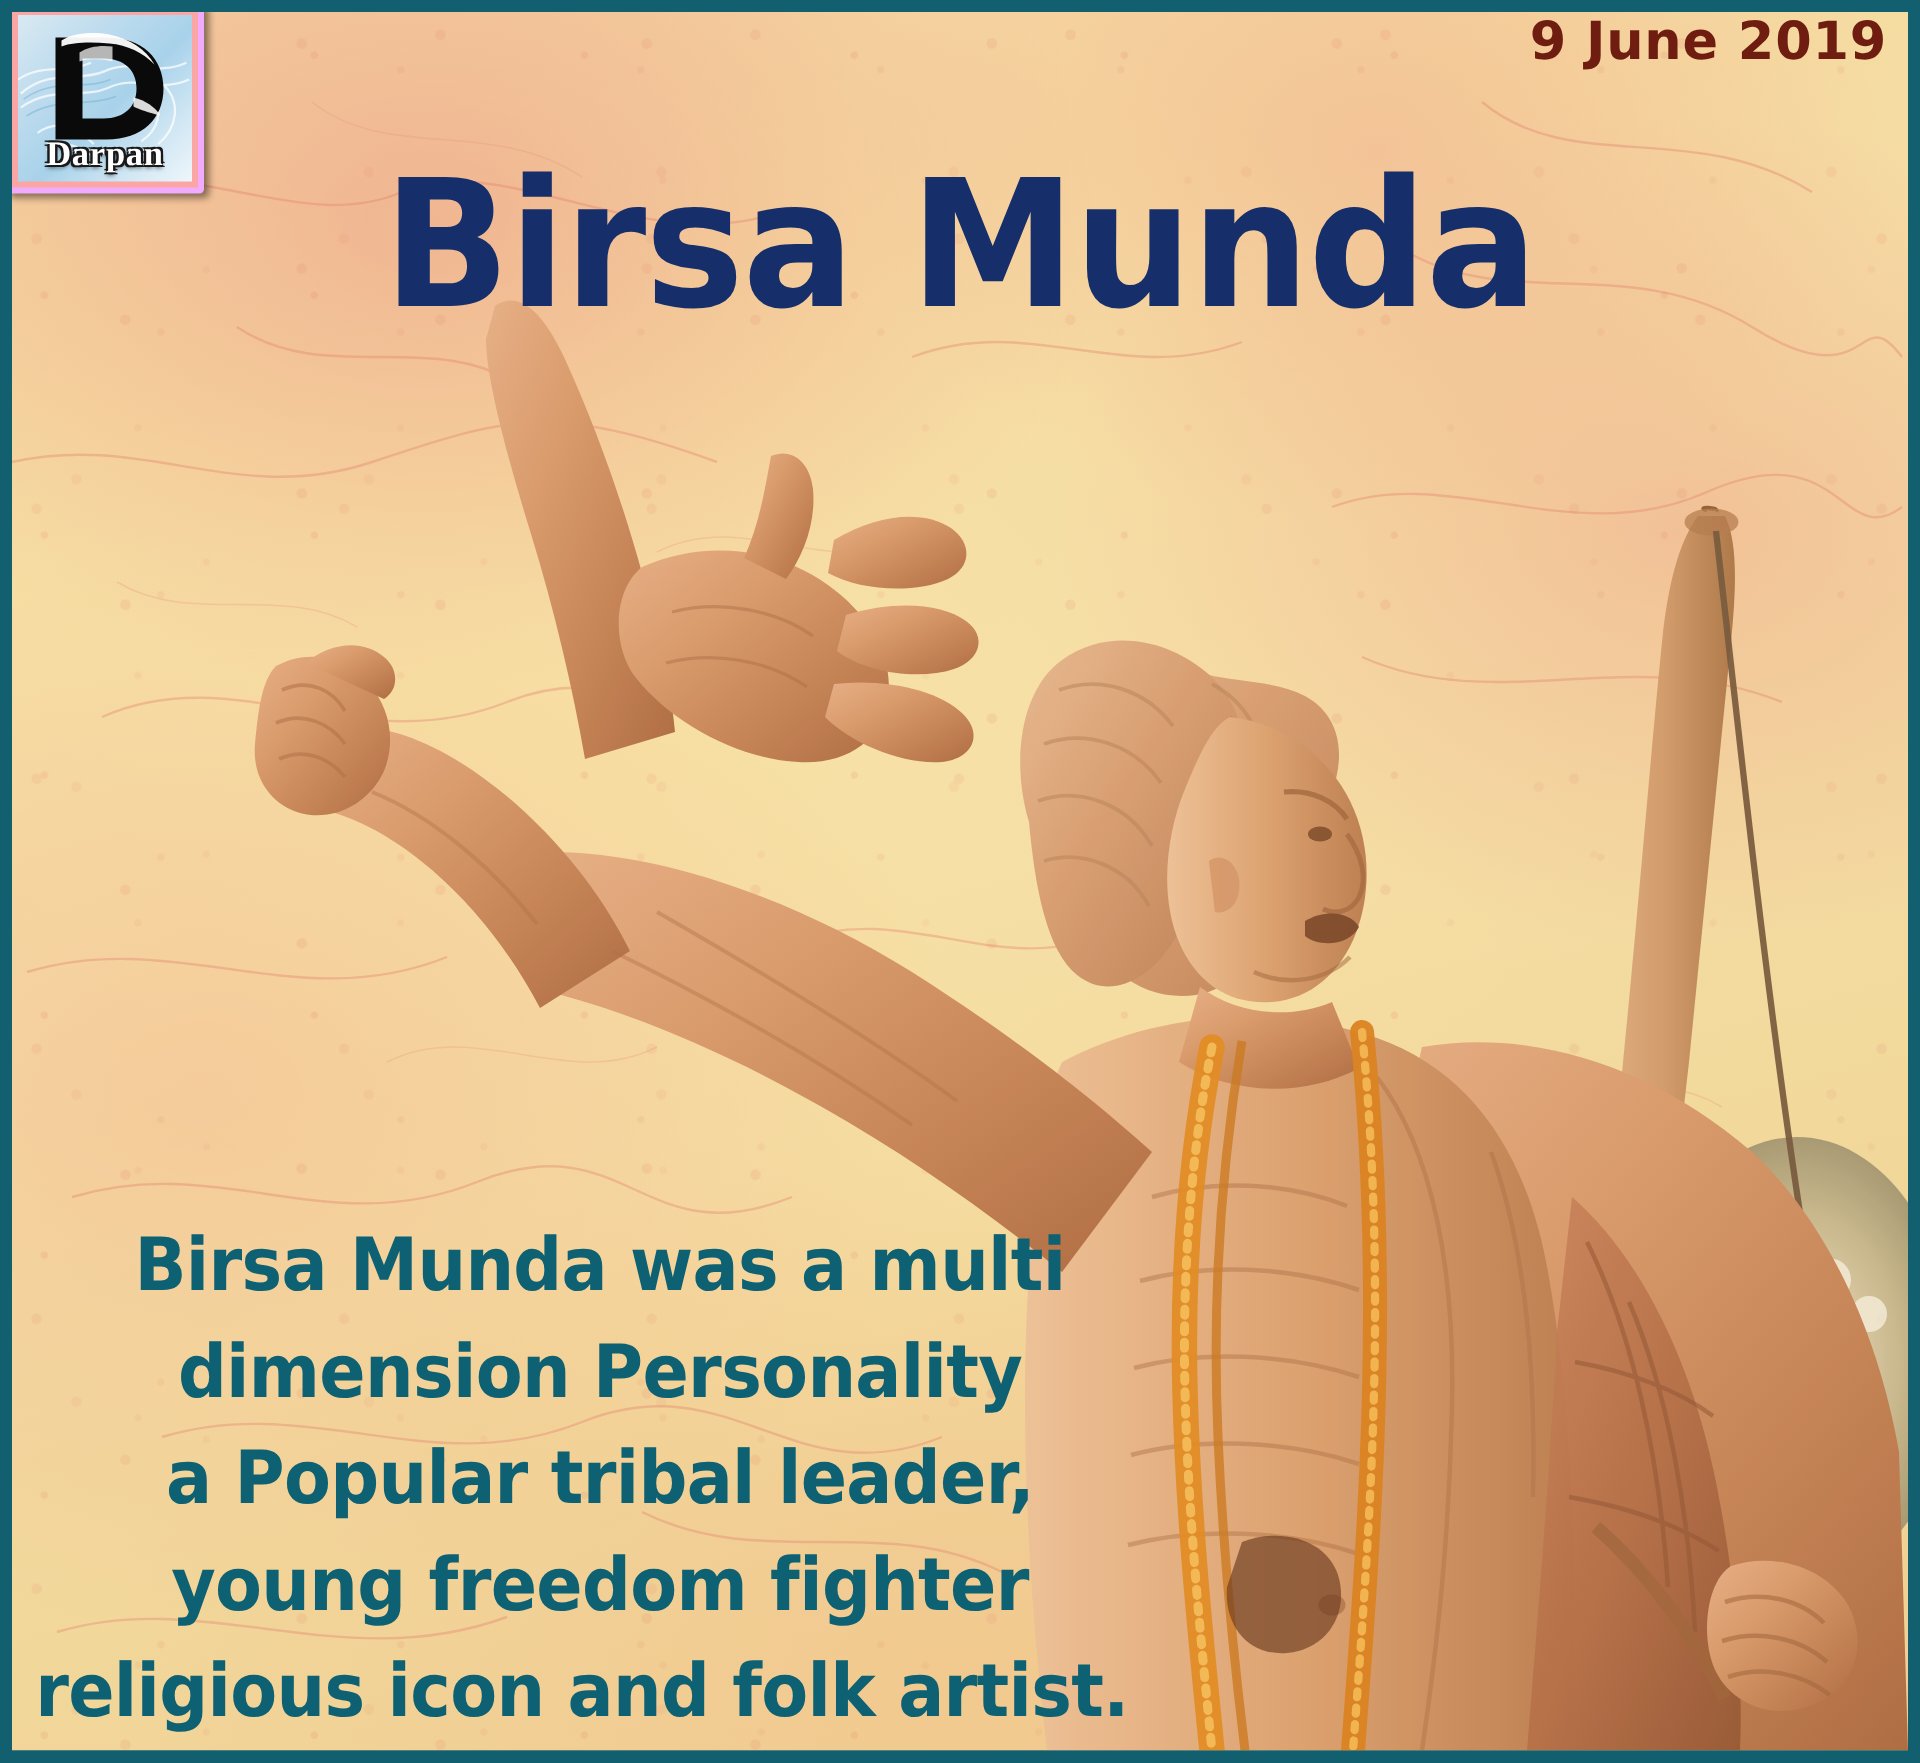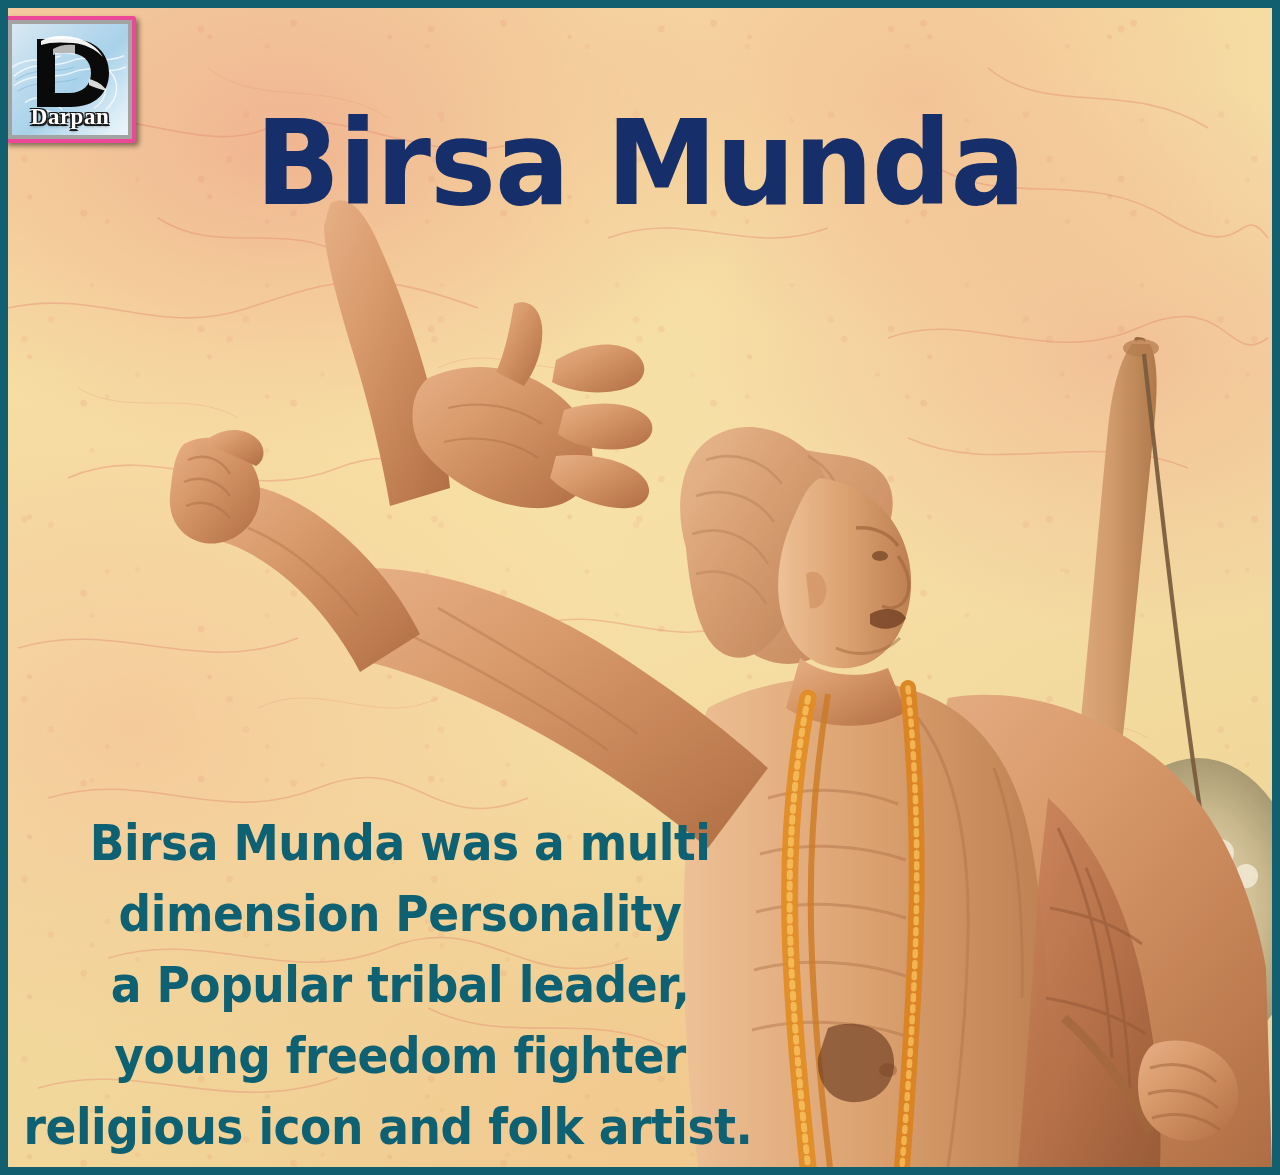--- a/index.html
+++ b/index.html
@@ -62,24 +62,24 @@
   
   #statue{
     position:absolute;
     left:0; top:0;
     width:1264px; height:1159px;
     pointer-events:none;
   }
 
   
   #logo{
-    position:absolute; left:4px; top:16px;
+    position:absolute; left:4px; top:2px;
     width:132px; height:127px;
-    background:#a3a3a3;
-    border:4px solid #ec4899;
+    background:#fca5a5;
+    border:4px solid #f0abfc;
     border-radius:3px;
     box-shadow:3px 3px 5px rgba(0,0,0,.45);
     z-index:40;
     overflow:hidden;
   }
   #logo-inner{
     position:absolute; inset:4px;
     background:linear-gradient(135deg,#d9e9f2 0%,#bfdcee 28%,#a8d2ea 55%,#cfe6f3 78%,#eef6fb 100%);
     overflow:hidden;
   }
@@ -450,20 +450,21 @@
         <path d="M14,8 C22,3 34,2 46,4 C60,7 70,14 76,24
                  C68,16 58,11 46,10 C34,9 22,9 14,12 Z" fill="#ffffff" opacity=".95"></path>
         <path d="M26,16 C32,12 40,11 48,12 L48,22 C40,20 32,20 26,22 Z" fill="#ffffff" opacity=".7"></path>
         <path d="M62,46 C70,48 76,52 80,58 C72,56 66,54 62,52 Z" fill="#ffffff" opacity=".85"></path>
       </svg>
 
       <div id="logo-word">Darpan</div>
     </div>
   </div>
 
+  <div id="date">9 June 2019</div>
 
   <div id="title">Birsa Munda</div>
 
   <div id="caption">
     <span class="ln">Birsa  Munda was a multi</span>
     <span class="ln">dimension Personality</span>
     <span class="ln">a Popular tribal  leader,</span>
     <span class="ln">young freedom fighter</span>
     <span class="ln">religious  icon and  folk artist.</span>
   </div>

